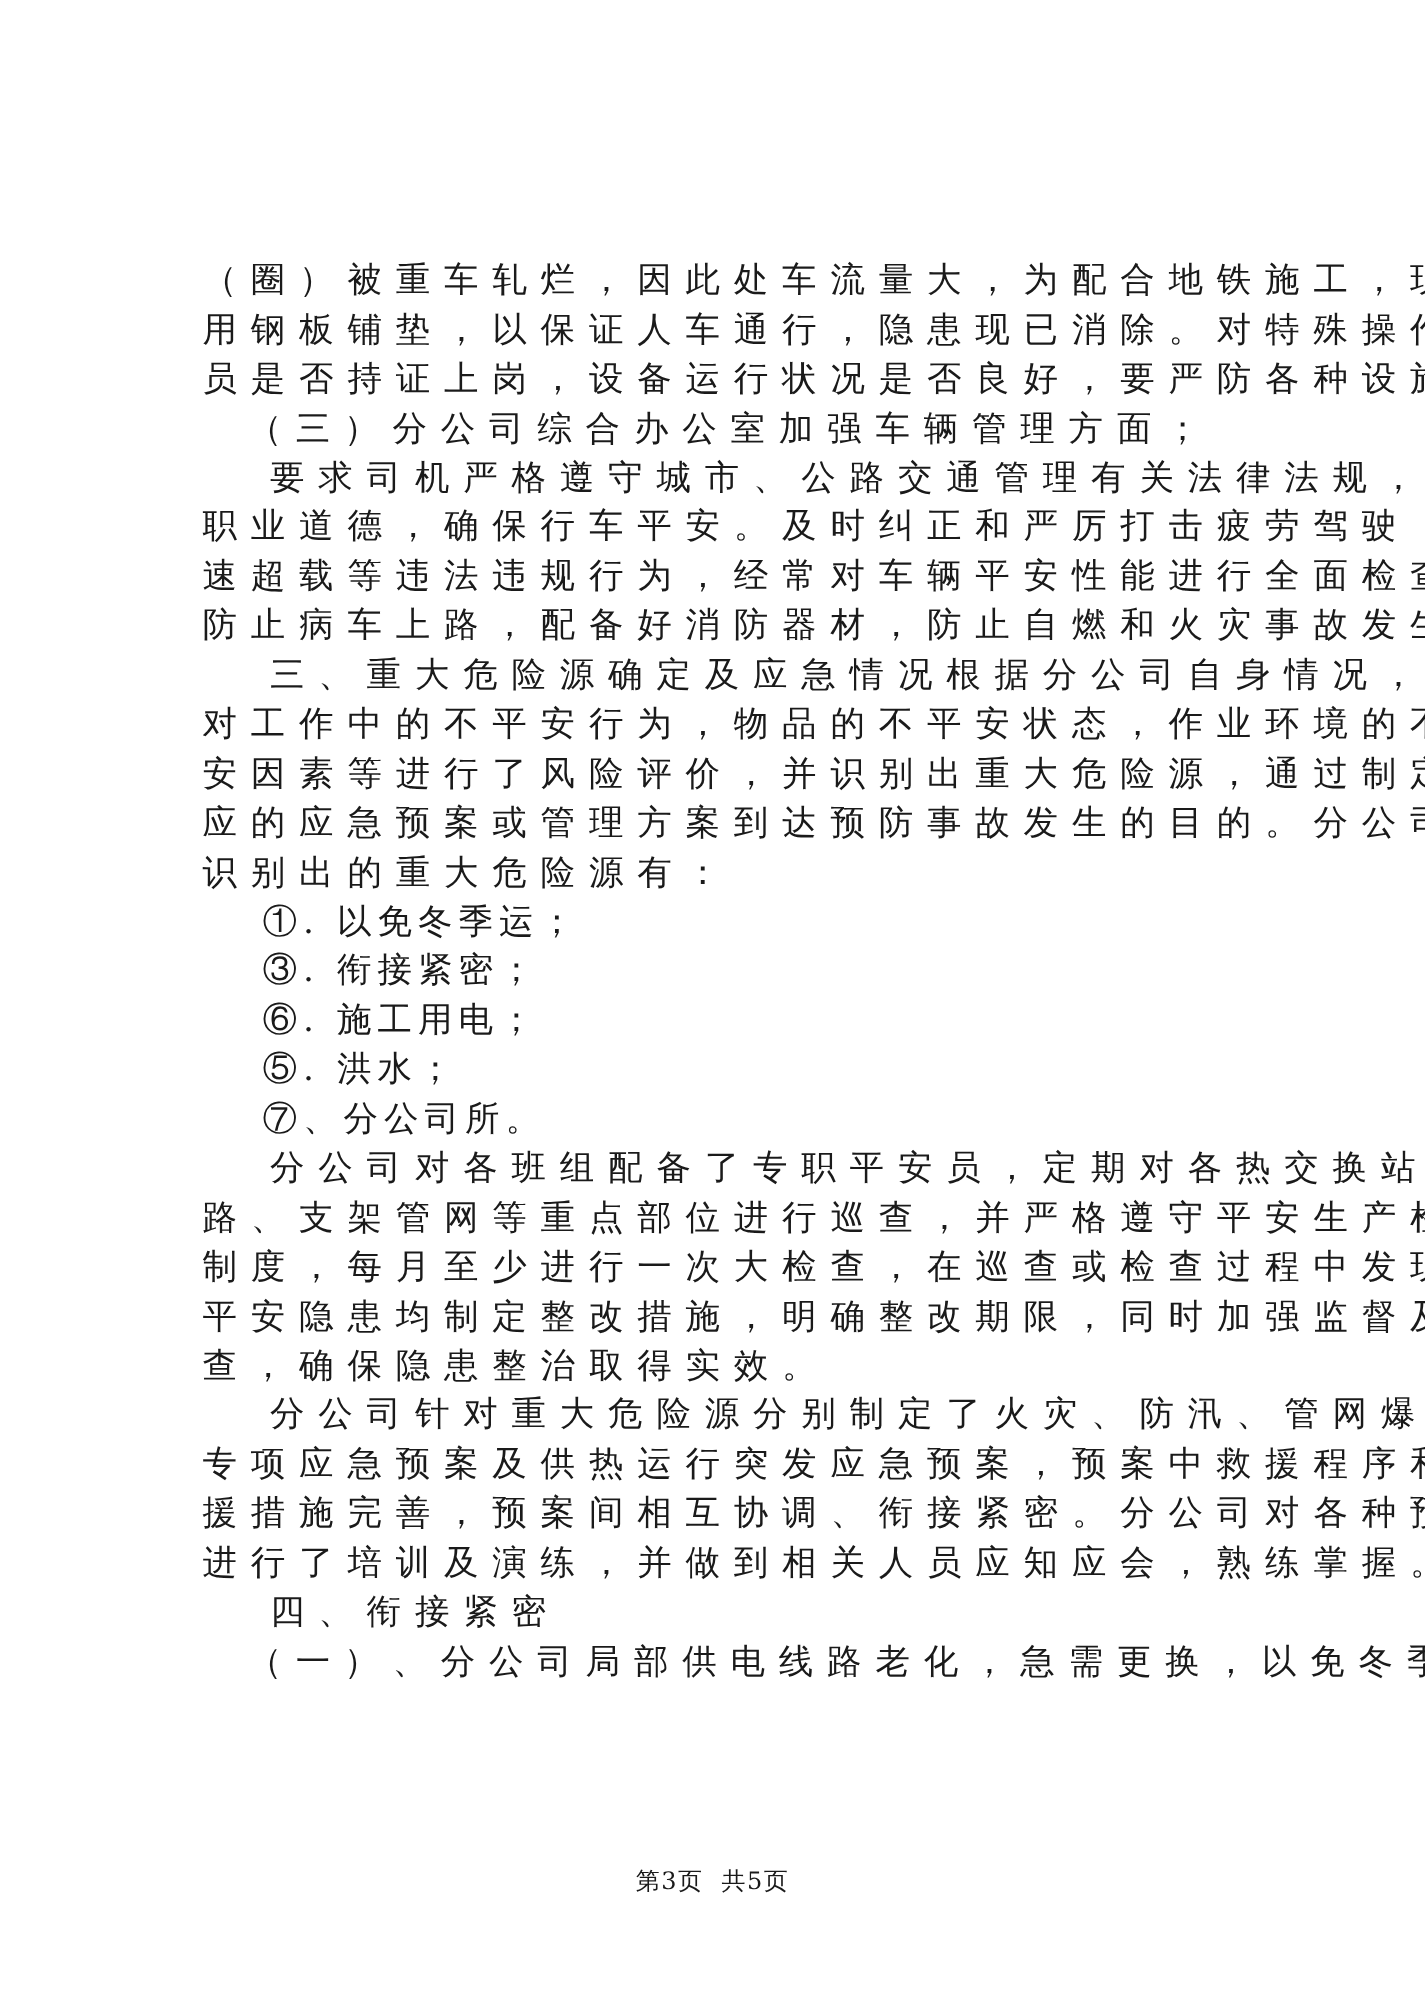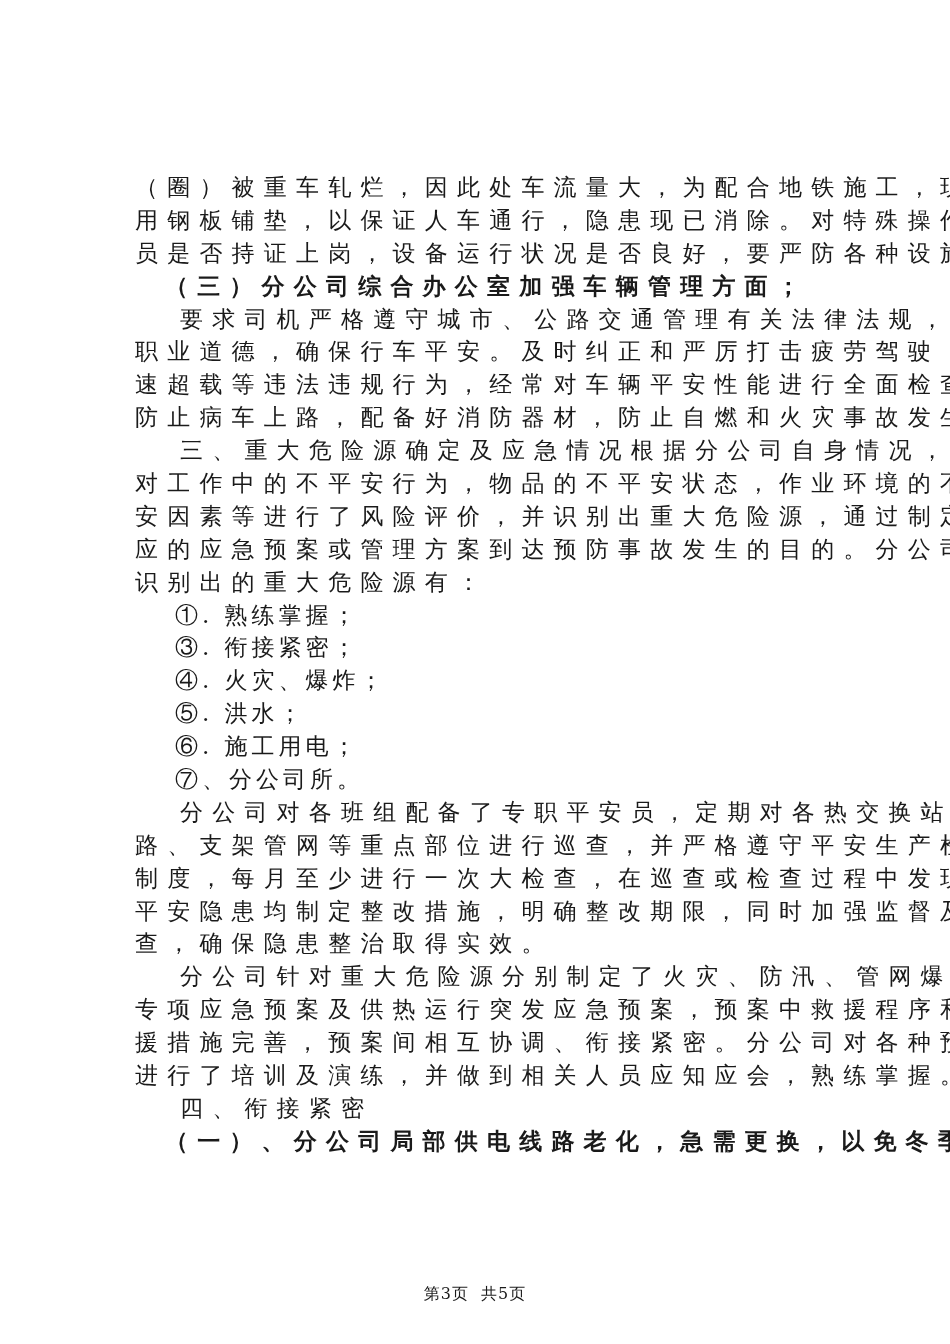--- a/index.html
+++ b/index.html
@@ -30,33 +30,32 @@
       width: 700px;
     }
     .line {
       height: 32.9px;
       line-height: 32.9px;
       font-size: 23px;
       letter-spacing: 9.2px;
       white-space: nowrap;
     }
     .indent1 { padding-left: 45px; }
-    .indent-paren { padding-left: 30px; font-weight: bold; }
+    .indent-paren { padding-left: 30px; }
     .list-item { padding-left: 40px; letter-spacing: 4px; }
     .footer {
       position: absolute;
       left: 0;
       width: 950px;
       top: 1244px;
       text-align: center;
       font-size: 16px;
       letter-spacing: 1px;
       color: #1a1a1a;
       font-family: "DejaVu Serif", "Liberation Serif", serif;
-      margin-top: 40px;
     }
     .footer span { display: inline-block; }
     .footer .gap { width: 12px; }
   </style>
 </head>
 <body>
 
 <div class="page">
   <div class="content">
 
@@ -79,25 +78,24 @@
 
     <div>
       <div class="line indent1">三、重大危险源确定及应急情况根据分公司自身情况，通过</div>
       <div class="line">对工作中的不平安行为，物品的不平安状态，作业环境的不平</div>
       <div class="line">安因素等进行了风险评价，并识别出重大危险源，通过制定相</div>
       <div class="line">应的应急预案或管理方案到达预防事故发生的目的。分公司所</div>
       <div class="line">识别出的重大危险源有：</div>
     </div>
 
     <div>
-      <div class="line list-item">①. 熟练掌握；</div>
+      <div class="line list-item">①. 以免冬季运；</div>
       <div class="line list-item">③. 衔接紧密；</div>
-      <div class="line list-item">④. 火灾、爆炸；</div>
+      <div class="line list-item">⑥. 施工用电；</div>
       <div class="line list-item">⑤. 洪水；</div>
-      <div class="line list-item">⑥. 施工用电；</div>
       <div class="line list-item">⑦、分公司所。</div>
     </div>
 
     <div>
       <div class="line indent1">分公司对各班组配备了专职平安员，定期对各热交换站、道</div>
       <div class="line">路、支架管网等重点部位进行巡查，并严格遵守平安生产检查</div>
       <div class="line">制度，每月至少进行一次大检查，在巡查或检查过程中发现的</div>
       <div class="line">平安隐患均制定整改措施，明确整改期限，同时加强监督及检</div>
       <div class="line">查，确保隐患整治取得实效。</div>
     </div>

